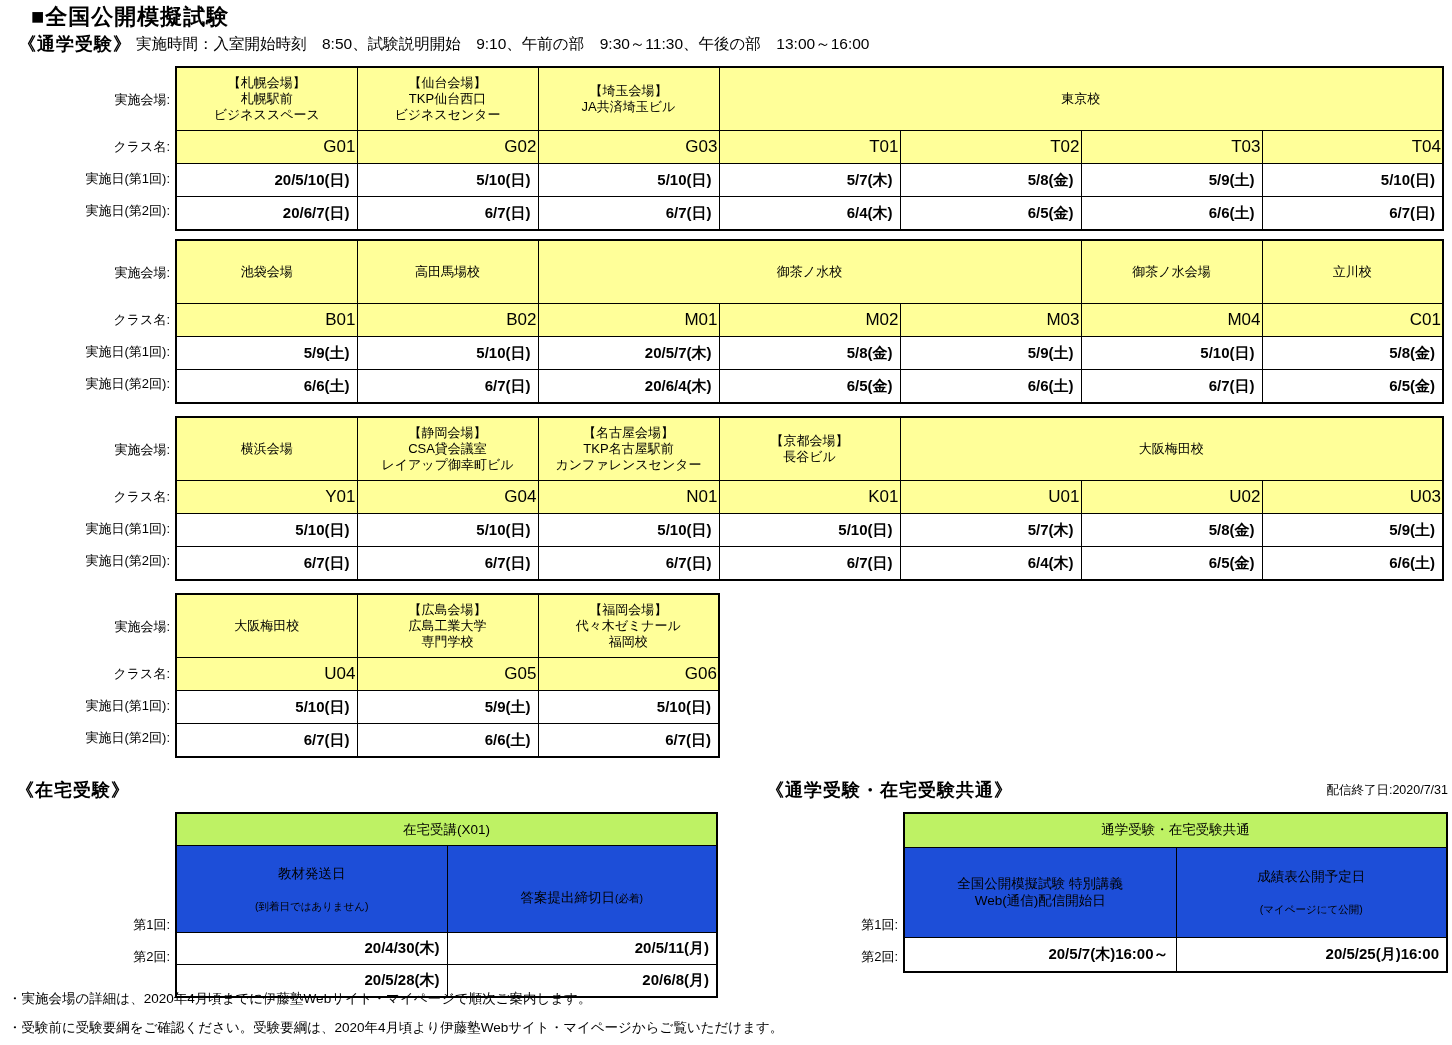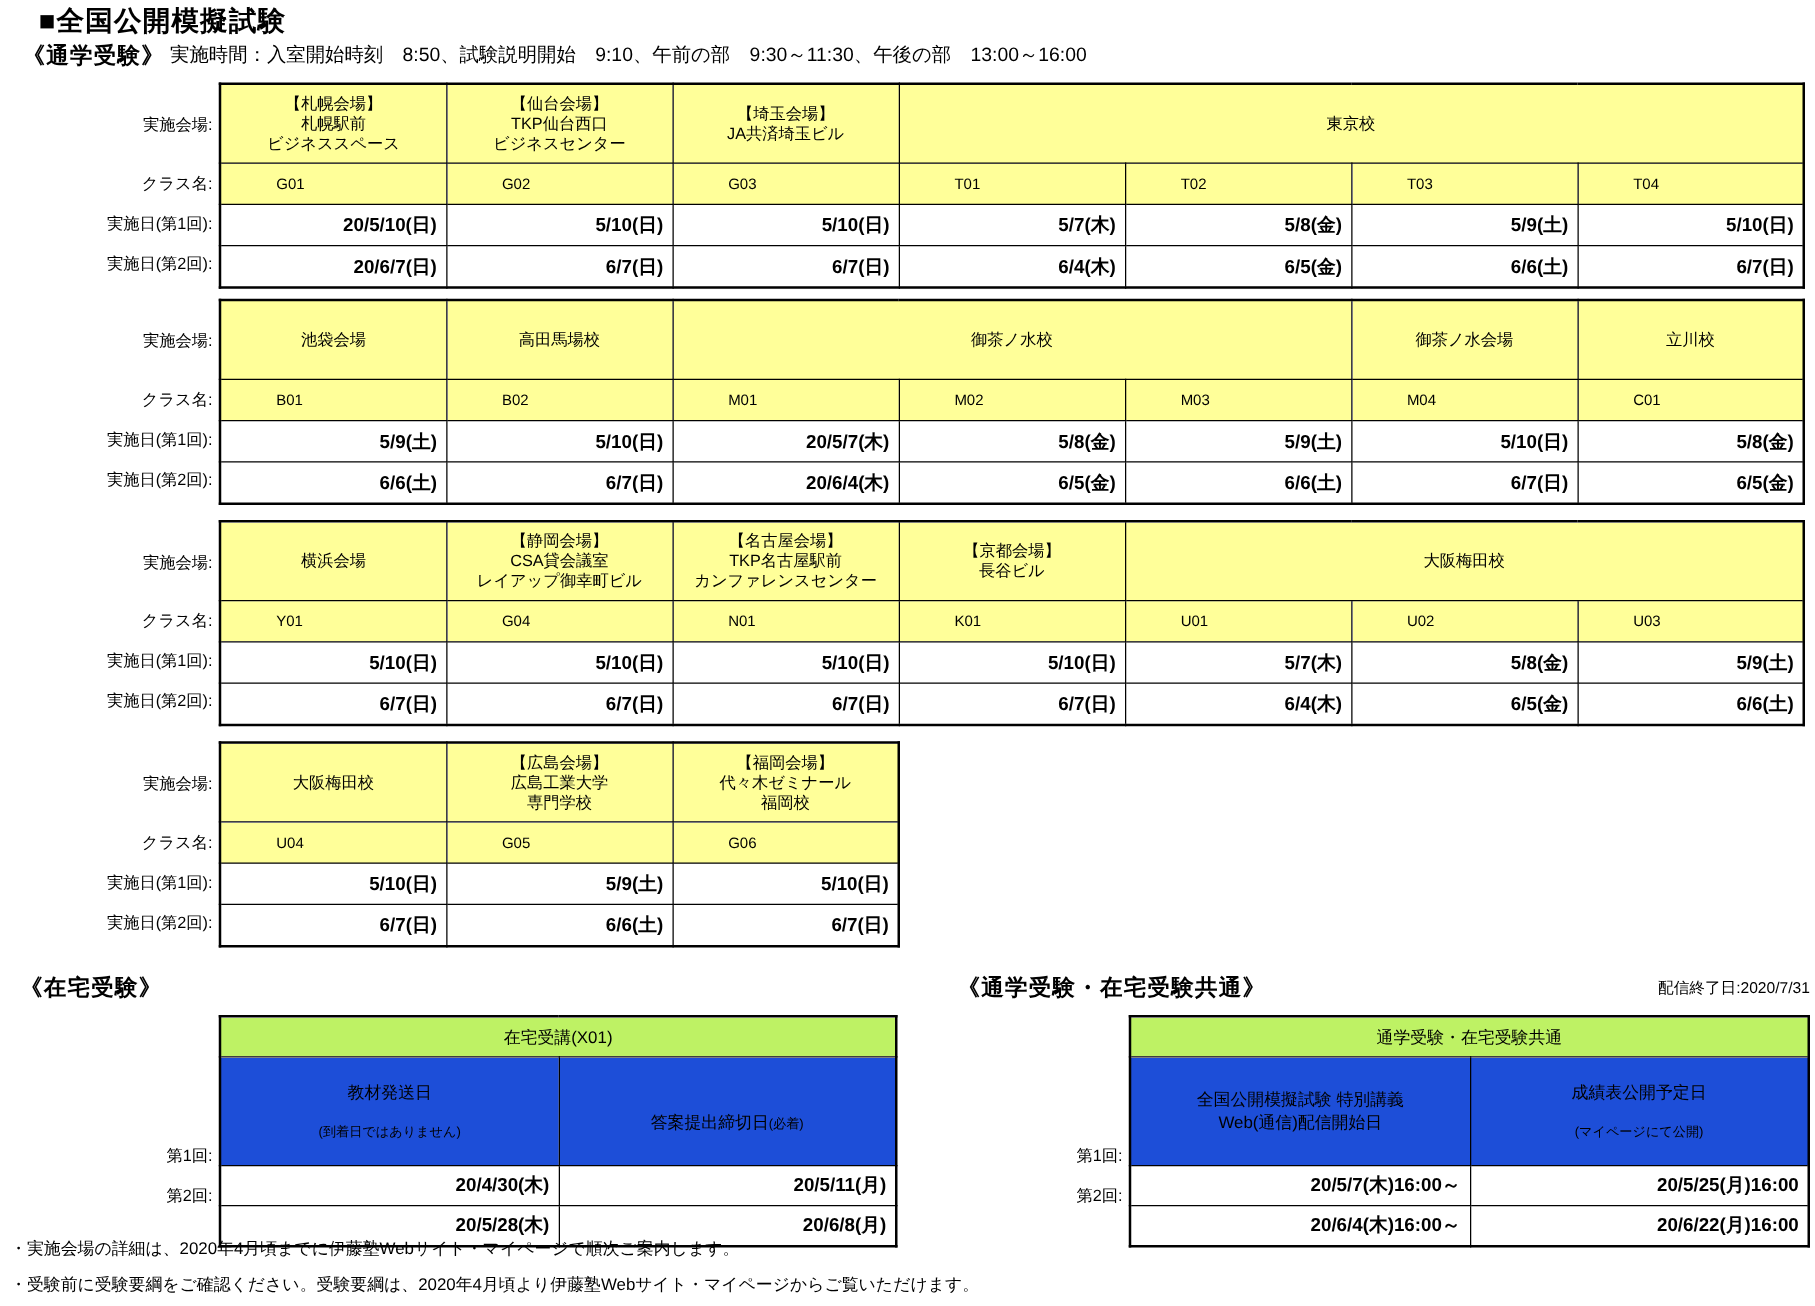--- a/index.html
+++ b/index.html
@@ -21,21 +21,21 @@
   .labels{width:175px;flex:none;display:flex;flex-direction:column;padding-top:2px;box-sizing:border-box;}
   .lab{height:32px;display:flex;align-items:center;justify-content:flex-end;
        padding-right:5px;font-size:13px;white-space:nowrap;}
   .lab-venue{height:63px;}
   .labels-b{padding-top:97px;}
 
   table.grid{border-collapse:collapse;table-layout:fixed;border:2px solid #000;flex:none;}
   table.grid td{border:1px solid #000;overflow:hidden;box-sizing:content-box;}
   td.venue{background:#ffff99;text-align:center;vertical-align:middle;
            font-size:13px;line-height:1.25;height:60px;white-space:pre-line;padding:1px 2px;}
-  td.cls{background:#ffff99;text-align:left;vertical-align:middle;font-size:12px;height:30px;padding-left:44px;}
+  td.cls{background:#ffff99;text-align:right;vertical-align:middle;font-size:17px;height:30px;padding-left:44px;}
   td.date{background:#fff;text-align:right;vertical-align:middle;
           font-weight:bold;font-size:15px;padding-right:7px;height:30px;white-space:nowrap;padding-left:20px;}
 
   td.bhead{background:#bef264;text-align:center;vertical-align:middle;font-size:13.5px;height:29px;}
   td.bcol{background:#1d4ed8;text-align:center;vertical-align:middle;
           font-size:13.5px;line-height:1.3;height:62px;white-space:pre-line;}
   .small-note{font-size:10.5px;}
   td.bdate{background:#fff;text-align:right;vertical-align:middle;
            font-weight:bold;font-size:15px;padding-right:7px;height:29px;white-space:nowrap;}
 
@@ -330,22 +330,18 @@
       </td>
       <td class="bcol">
         <div>成績表公開予定日</div>
         <div class="small-note">(マイページにて公開)</div>
       </td>
     </tr>
     <tr>
       <td class="bdate">20/5/7(木)16:00～</td>
       <td class="bdate">20/5/25(月)16:00</td>
     </tr>
-    <tr>
-      <td class="bdate">20/6/4(木)16:00～</td>
-      <td class="bdate">20/6/22(月)16:00</td>
-    </tr>
   </tbody>
     </table>
 </div>
 
 <div class="abs note-line" style="top:990px;">・実施会場の詳細は、2020年4月頃までに伊藤塾Webサイト・マイページで順次ご案内します。</div>
 <div class="abs note-line" style="top:1019px;">・受験前に受験要綱をご確認ください。受験要綱は、2020年4月頃より伊藤塾Webサイト・マイページからご覧いただけます。</div>
 
 </body></html>

